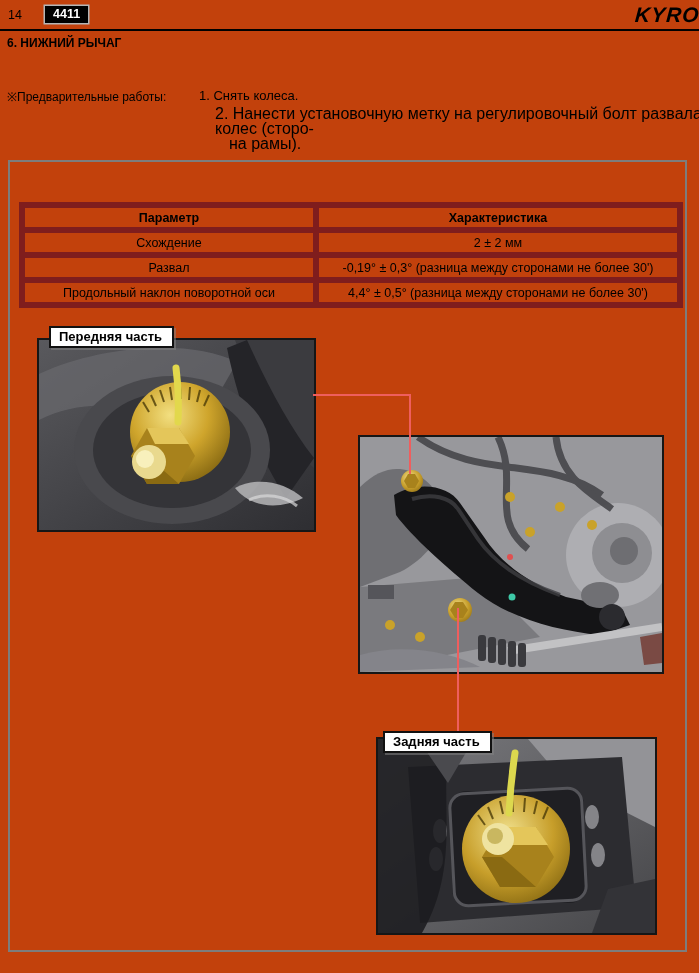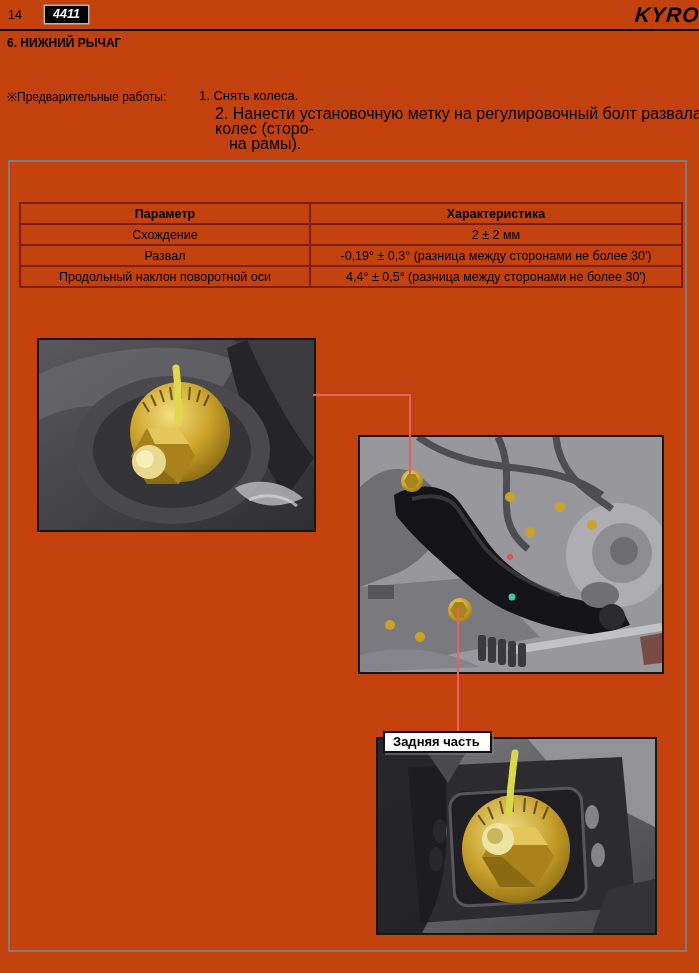--- a/index.html
+++ b/index.html
@@ -4,21 +4,21 @@
 <style>
   html,body { margin:0; padding:0; background:#ffffff; }
   .page {
     position:relative; width:699px; height:973px; background:#c2410c;
     font-family:"Liberation Sans", sans-serif; color:#000; overflow:hidden;padding-left:24px;
   }
   
   .page-number { position:absolute; left:8px; top:8px; font-size:12.5px; }
   .section-code {
     position:absolute; left:45px; top:6px; background:#000; color:#fff;
-    font-weight:bold; font-style:italic; font-size:12.5px; padding:1px 8px 2px 8px;
+    font-weight:bold; font-size:12.5px; padding:1px 8px 2px 8px;
     box-shadow:0 0 0 1.5px #b5b5b5;
   }
   .brand { position:absolute; right:7px; top:3px; font-size:21px; font-weight:bold;
     font-style:italic; letter-spacing:1px; transform:skewX(-4deg); }
   .header-rule { position:absolute; left:0; top:29px; width:699px; height:2px; background:#000; }
   
   .page-title { position:absolute; left:7px; top:36px; font-size:12px; font-weight:bold; }
   .prelim-label { position:absolute; left:7px; top:88px; font-size:12px; font-weight:normal; }
   .prelim-step-1 { position:absolute; left:199px; top:88px; font-size:13px; }
   .prelim-step-2 { position:absolute; left:199px; top:106px; font-size:16px; line-height:15px;margin-left:16px; }
@@ -28,21 +28,21 @@
     position:absolute; left:8px; top:160px; width:679px; height:792px;
     border:2px solid #7d7d7d; box-sizing:border-box;
   }
   .section-header {
     position:absolute; left:9px; top:5px; width:305px; height:30px; background:#000;
     color:#fff; font-weight:bold; font-size:15px; line-height:30px; padding-left:11px;
   }
   
   .spec-table { position:absolute; left:9px; top:40px; width:664px; border-collapse:collapse;
     font-size:12.5px; text-align:center; table-layout:fixed; }
-  .spec-table th, .spec-table td { border:2px solid #7f1d1d; height:19px; padding:0 2px; }
+  .spec-table th, .spec-table td { border:6px solid #7f1d1d; height:19px; padding:0 2px; }
   .spec-table th { font-weight:bold; }
   .col-param { width:284px; }
   
   .photo { position:absolute; border:2px solid #161616; box-sizing:border-box; z-index:1; background:#555; }
   .photo svg { display:block; }
   .photo-front { left:27px; top:176px; width:279px; height:194px; }
   .photo-arm   { left:348px; top:273px; width:306px; height:239px; }
   .photo-rear  { left:366px; top:575px; width:281px; height:198px; }
   .callout-label {
     position:absolute; z-index:3; background:#fff; border:2px solid #111;
@@ -138,20 +138,21 @@
           <polygon points="140,144 108,144 92,116 108,116" fill="#8a6a12"></polygon>
           <polygon points="108,88 140,88 150,104 116,104" fill="#e4c65a"></polygon>
           <circle cx="110" cy="122" r="17" fill="#e9d98e"></circle>
           <circle cx="106" cy="119" r="9" fill="#f8f0bc"></circle>
         </g>
         <path d="M137,28 C139,44 140,62 139,82" stroke="#e2d84c" stroke-width="7" fill="none" stroke-linecap="round"></path>
         <path d="M196,148 C218,136 246,142 264,158 C240,170 212,168 196,148" fill="#b6b6b8" opacity="0.85"></path>
         <path d="M210,160 C226,152 246,156 258,166" stroke="#d8d8da" stroke-width="3" fill="none" opacity="0.7"></path>
       </svg>
     </div>
+    <div class="callout-label label-front">Передняя часть</div>
 
     <div class="photo photo-arm">
       <svg viewBox="0 0 302 235" width="302" height="235">
         <defs>
           <radialGradient id="p2gold" cx="0.4" cy="0.35" r="0.9">
             <stop offset="0" stop-color="#f0e08c"></stop>
               <stop offset="0.5" stop-color="#c79e2a"></stop>
               <stop offset="1" stop-color="#7a5c0e"></stop>
           </radialGradient>
         </defs>

